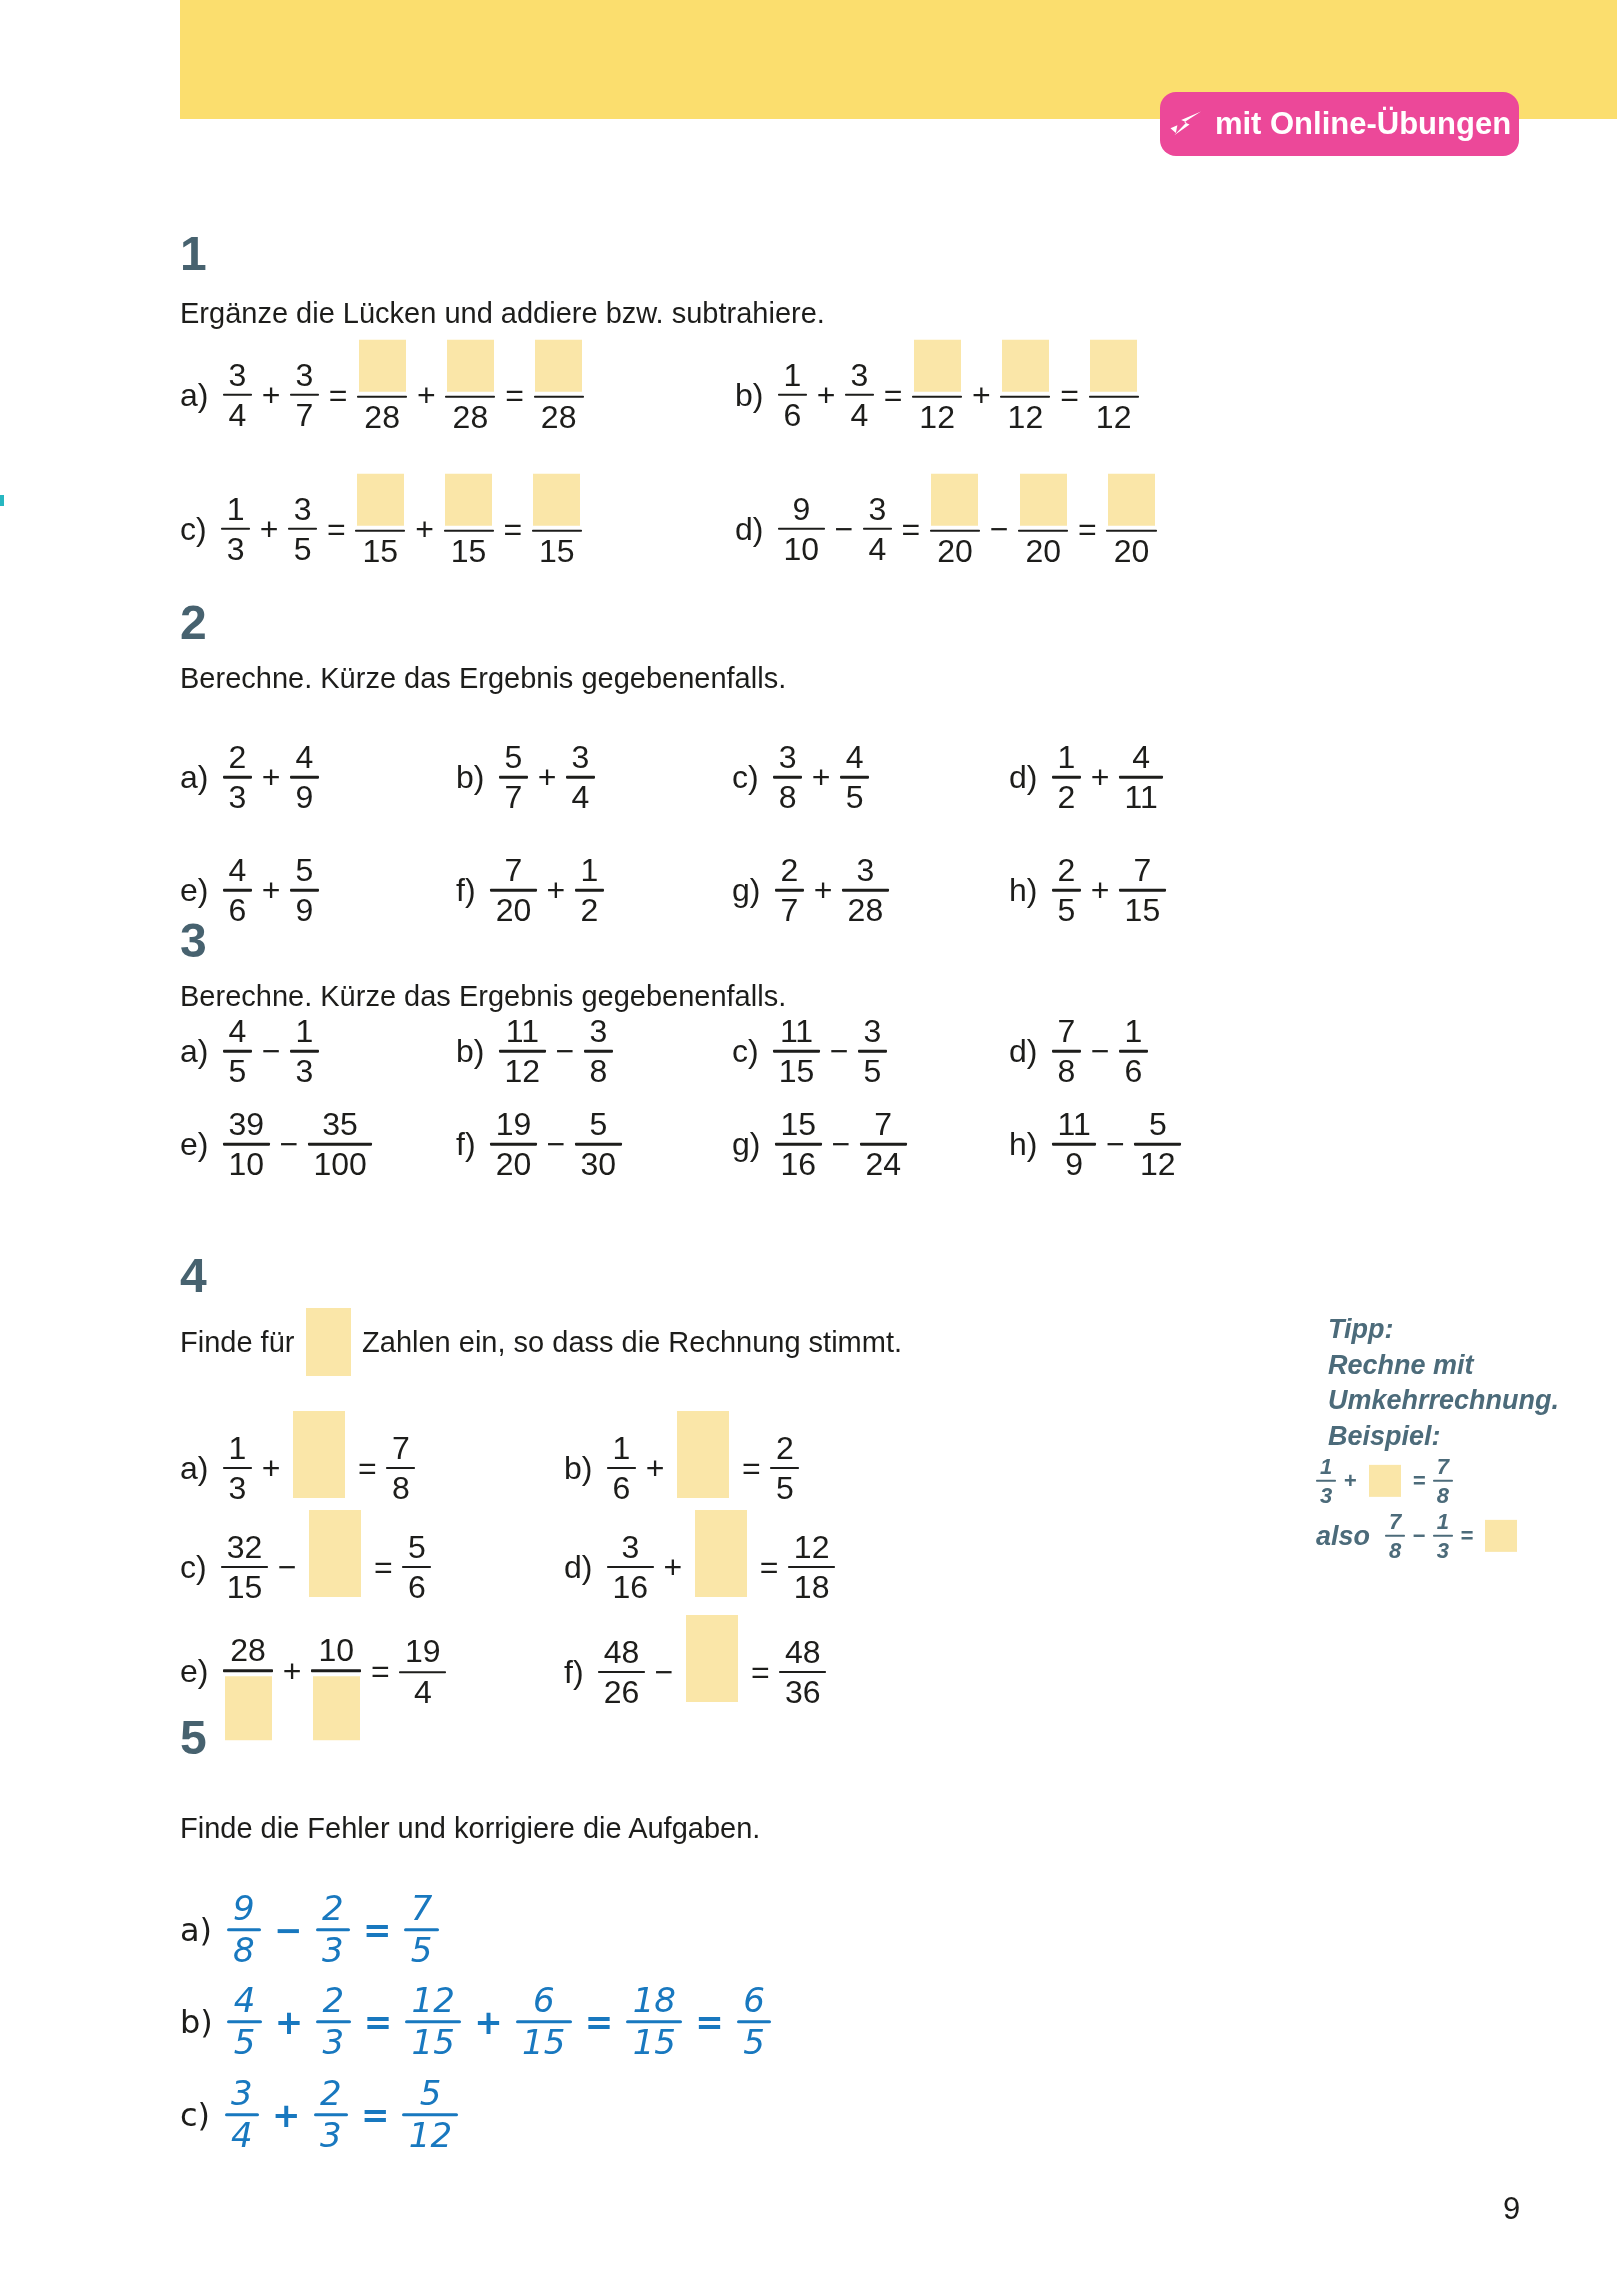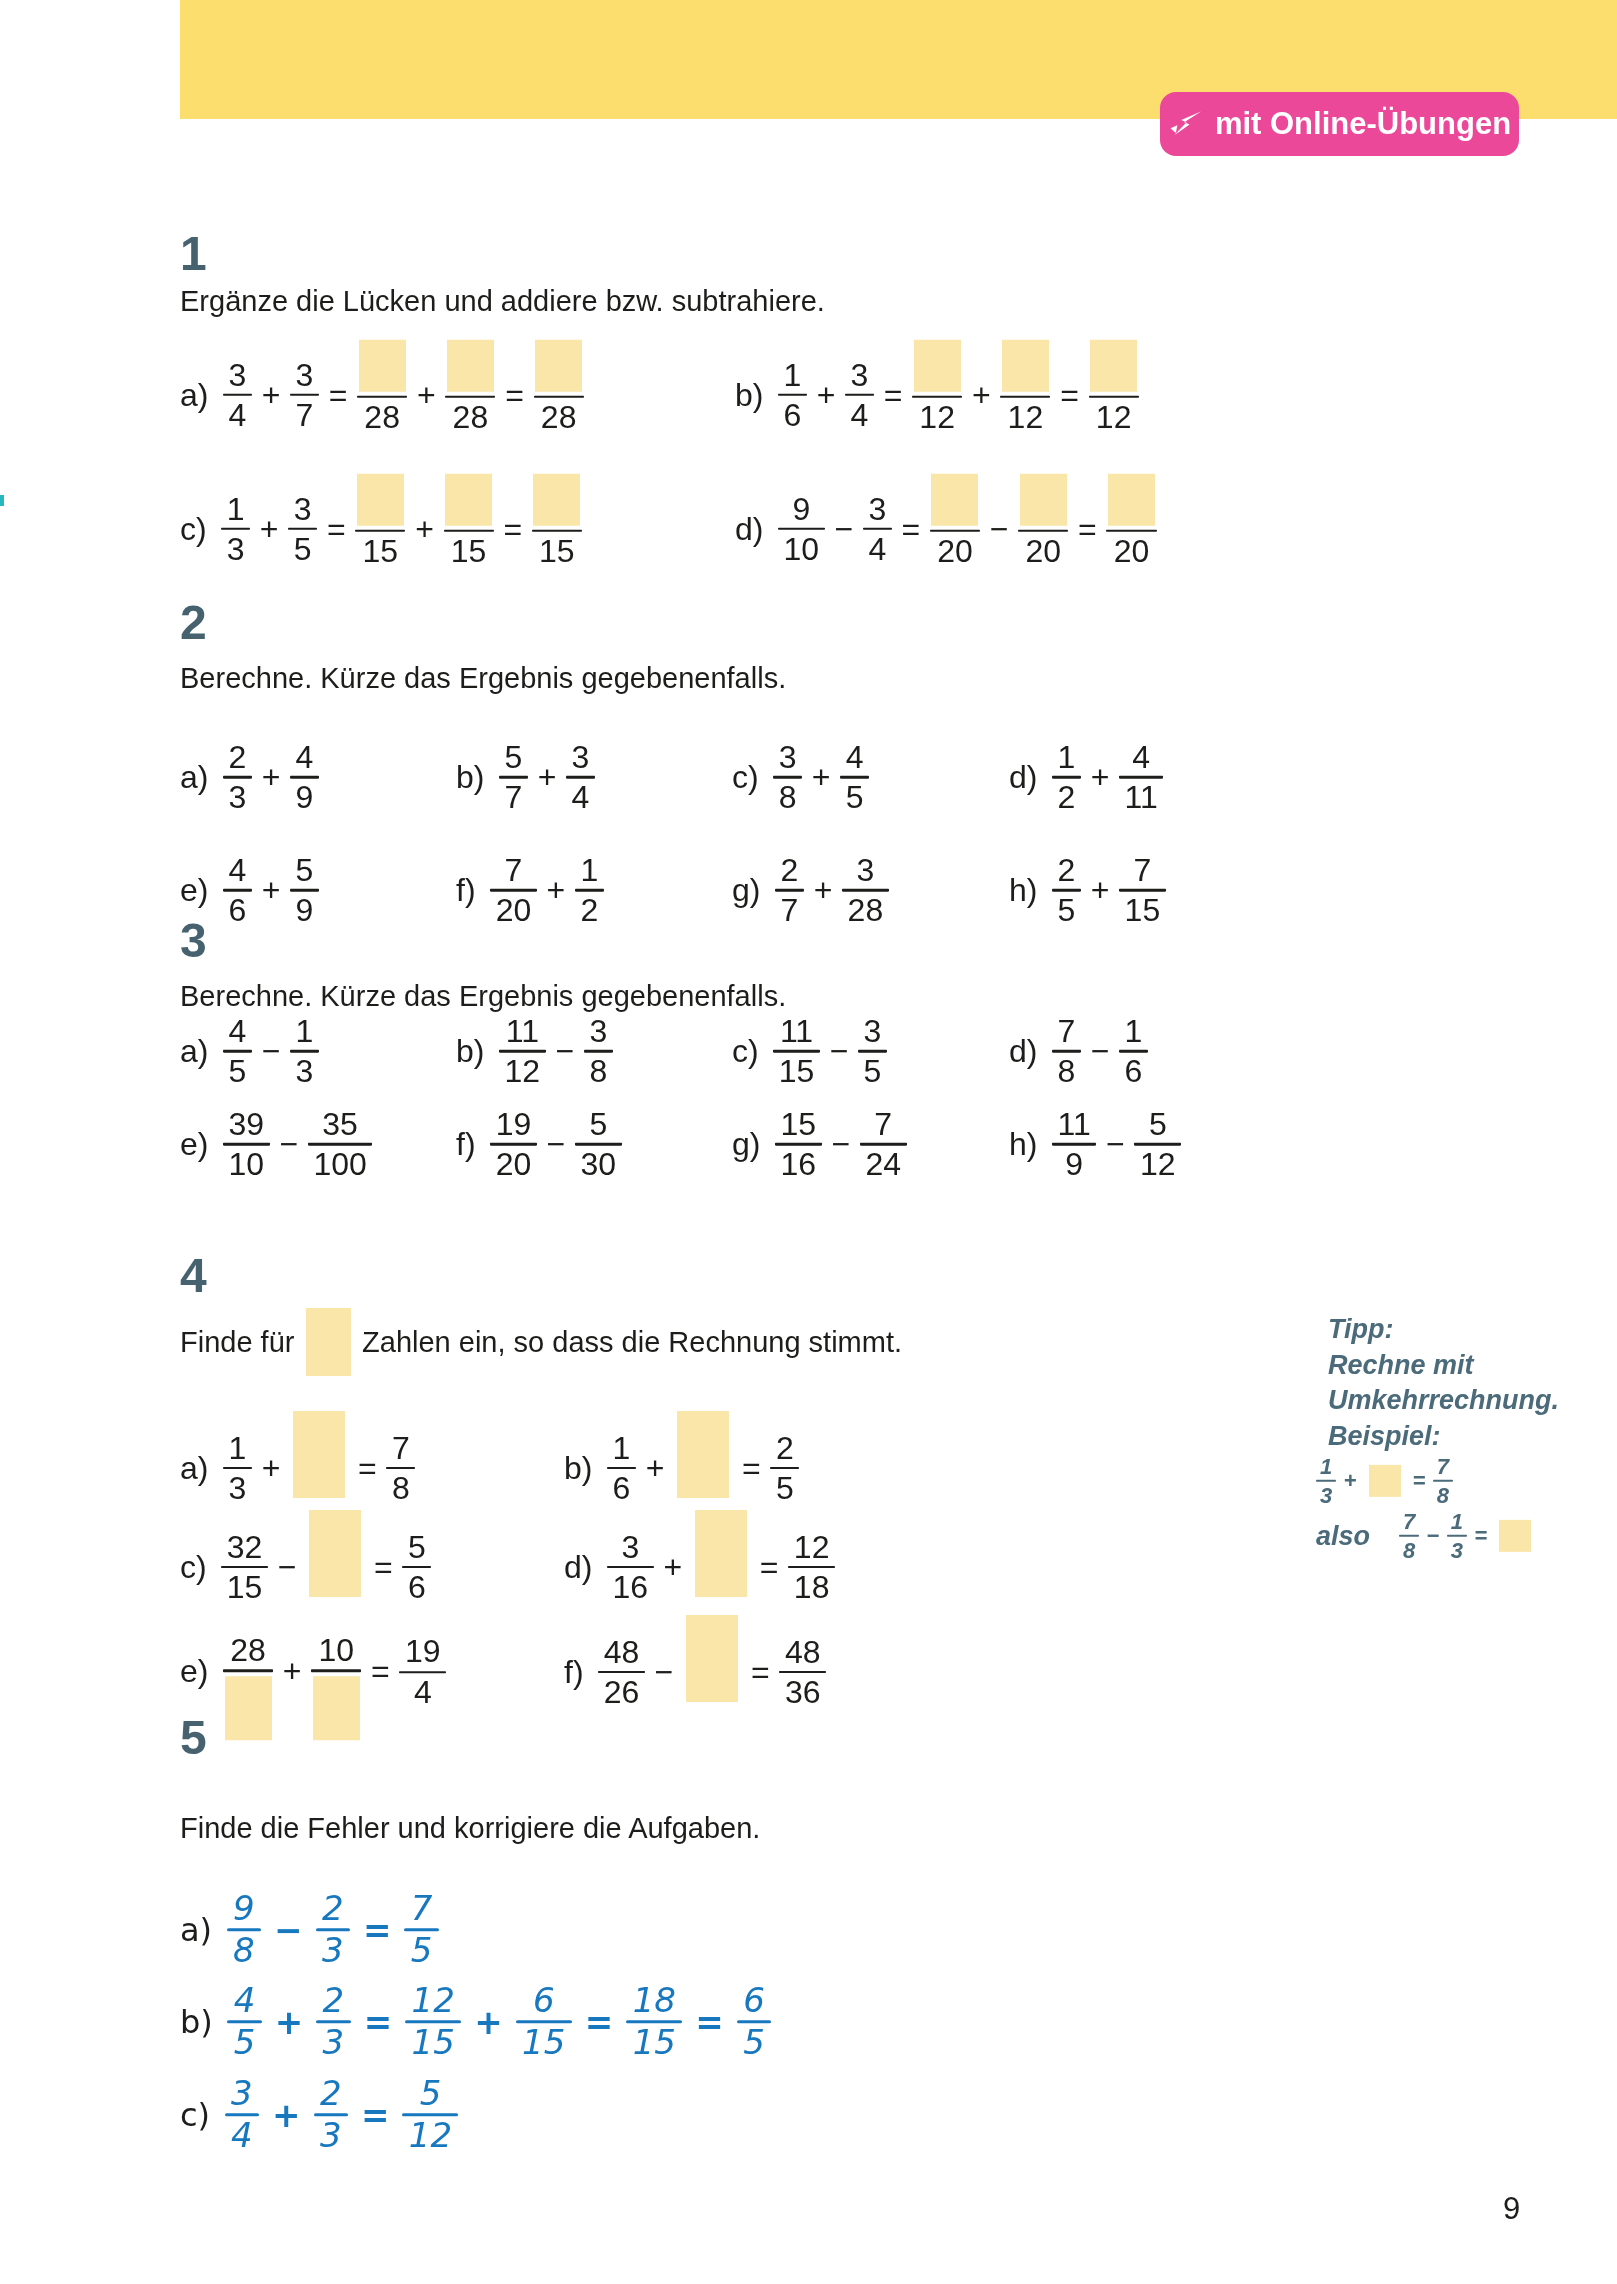--- a/index.html
+++ b/index.html
@@ -41,21 +41,21 @@
   .hand .op{font-size:34px;font-weight:bold;margin:0 13px;}
 
   .tip{position:absolute;left:1316px;color:#4C6B7A;}
   .tip-line{font-size:27px;font-style:italic;font-weight:bold;line-height:1.32;margin-left:12px;}
   .tip-ex{position:absolute;left:1316px;display:flex;align-items:center;transform:translateY(-50%);
           color:#4C6B7A;font-style:italic;font-weight:bold;}
   .tipv .fnum,.tipv .fden{font-size:22px;padding:0 4px;font-weight:bold;font-style:italic;}
   .tipv .fbar{height:1.6px;}
   .tipv .op{font-size:22px;margin:0 7.3px;}
   .tipv .ybox{width:32px;height:32px;margin:0 4.8px;}
-  .tip-also{font-size:27px;margin-right:29px;}
+  .tip-also{font-size:27px;margin-right:15px;}
 
   .page-num{position:absolute;left:1503px;top:2191px;font-size:31px;color:#1D1D1B;}
 </style>
 </head>
 <body>
 
 <div id="page">
 
   <div class="band"></div>
   <div class="edge-mark"></div>
@@ -66,21 +66,21 @@
         <g fill="#ffffff">
           <path d="M43 2 L17 13 L24 16 L8 33 L28 19 L21 16 Z"></path>
           <path d="M3 24 l9 -4 l-2 10 z"></path>
         </g>
       </svg>
     </span>
     <span>mit Online-Übungen</span>
   </div>
 
   <div class="ex-num" style="top:230px">1</div>
-  <div class="instr" style="top:284px">Ergänze die Lücken und addiere bzw. subtrahiere.</div>
+  <div class="instr" style="top:296px">Ergänze die Lücken und addiere bzw. subtrahiere.</div>
 
   <div class="ex-num" style="top:599px">2</div>
   <div class="instr" style="top:661px">Berechne. Kürze das Ergebnis gegebenenfalls.</div>
 
   <div class="ex-num" style="top:917px">3</div>
   <div class="instr" style="top:979px">Berechne. Kürze das Ergebnis gegebenenfalls.</div>
 
   <div class="ex-num" style="top:1252px">4</div>
   <div class="instr instr-flex" style="top:1342px">
     <span>Finde für</span>

